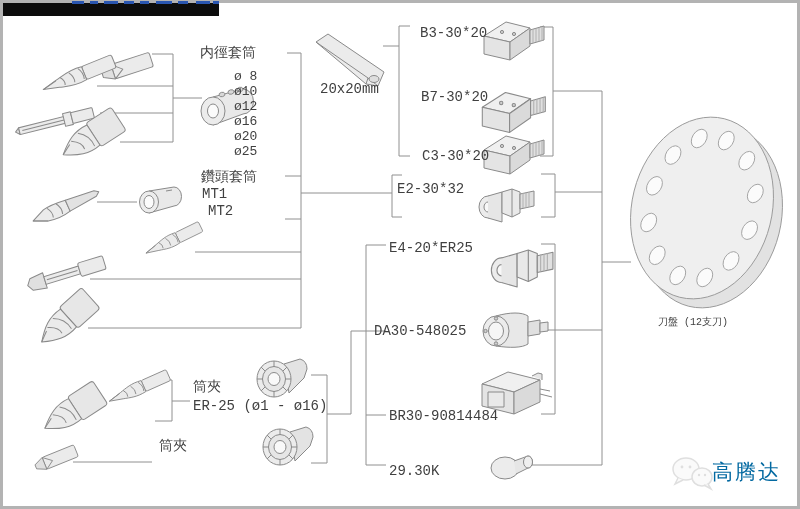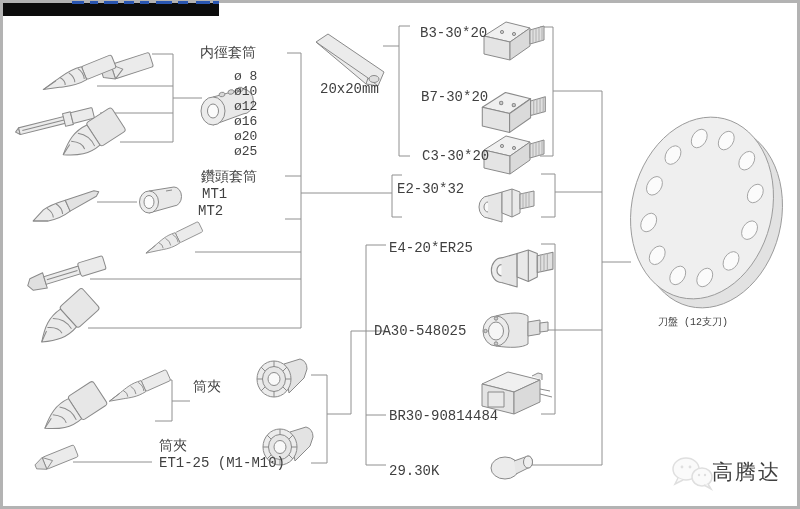--- a/index.html
+++ b/index.html
@@ -9,21 +9,21 @@
   }
   .frame{position:absolute;inset:0;border:3px solid #b3b3b3;pointer-events:none;z-index:40;}
   .lbl{position:absolute;white-space:nowrap;color:#404040;line-height:1.12;font-family:Liberation Mono, monospace;}
   .t14{font-size:14px;}
   .t15{font-size:10px;}
   .sizecol div{height:15px;font-size:13px;text-align:left;width:36px;}
   .bar{position:absolute;left:3px;top:3px;width:216px;height:13px;background:#0c0c0c;z-index:42;}
   .remnant{position:absolute;top:1px;height:3px;background:#2a56b0;z-index:43;}
   svg{position:absolute;overflow:visible;}
   .tool path,.tool rect,.tool ellipse,.tool polygon,.tool circle{vector-effect:non-scaling-stroke;}
-  .wm{position:absolute;left:712px;top:458px;font-size:21px;letter-spacing:2px;color:#404040;z-index:5;}
+  .wm{position:absolute;left:712px;top:458px;font-size:21px;letter-spacing:2px;color:#0369a1;z-index:5;}
 </style>
 </head>
 <body>
 
 <div id="stage">
   <div class="frame"></div>
 
   <div class="bar"></div>
   <div>
     <div class="remnant" style="left:72px;width:12px"></div>
@@ -278,31 +278,31 @@
     <div>ø 8</div>
     <div>ø10</div>
     <div>ø12</div>
     <div>ø16</div>
     <div>ø20</div>
     <div>ø25</div>
   </div>
 
   <div class="lbl t14" style="left:201px;top:170px">鑽頭套筒</div>
   <div class="lbl t14" style="left:202px;top:187px">MT1</div>
-  <div class="lbl t14" style="left:198px;top:204px">MT2</div>
+  <div class="lbl t14" style="left:208px;top:204px">MT2</div>
 
   <div class="lbl t14" style="left:320px;top:82px">20x20mm</div>
 
   <div class="lbl t14" style="left:420px;top:26px">B3-30*20</div>
   <div class="lbl t14" style="left:421px;top:90px">B7-30*20</div>
   <div class="lbl t14" style="left:422px;top:149px">C3-30*20</div>
   <div class="lbl t14" style="left:397px;top:182px">E2-30*32</div>
   <div class="lbl t14" style="left:389px;top:241px">E4-20*ER25</div>
   <div class="lbl t14" style="left:374px;top:324px">DA30-548025</div>
   <div class="lbl t14" style="left:389px;top:409px">BR30-90814484</div>
   <div class="lbl t14" style="left:389px;top:464px">29.30K</div>
 
   <div class="lbl t14" style="left:193px;top:380px">筒夾</div>
+  <div class="lbl t14" style="left:193px;top:399px">ER-25 (ø1 - ø16)</div>
   <div class="lbl t14" style="left:159px;top:439px">筒夾</div>
-  <div class="lbl t14" style="left:159px;top:456px">ET1-25 (M1-M10)</div>
 
   <div class="lbl t15" style="left:658px;top:317px">刀盤 (12支刀)</div>
 </div>
 
 </body></html>

